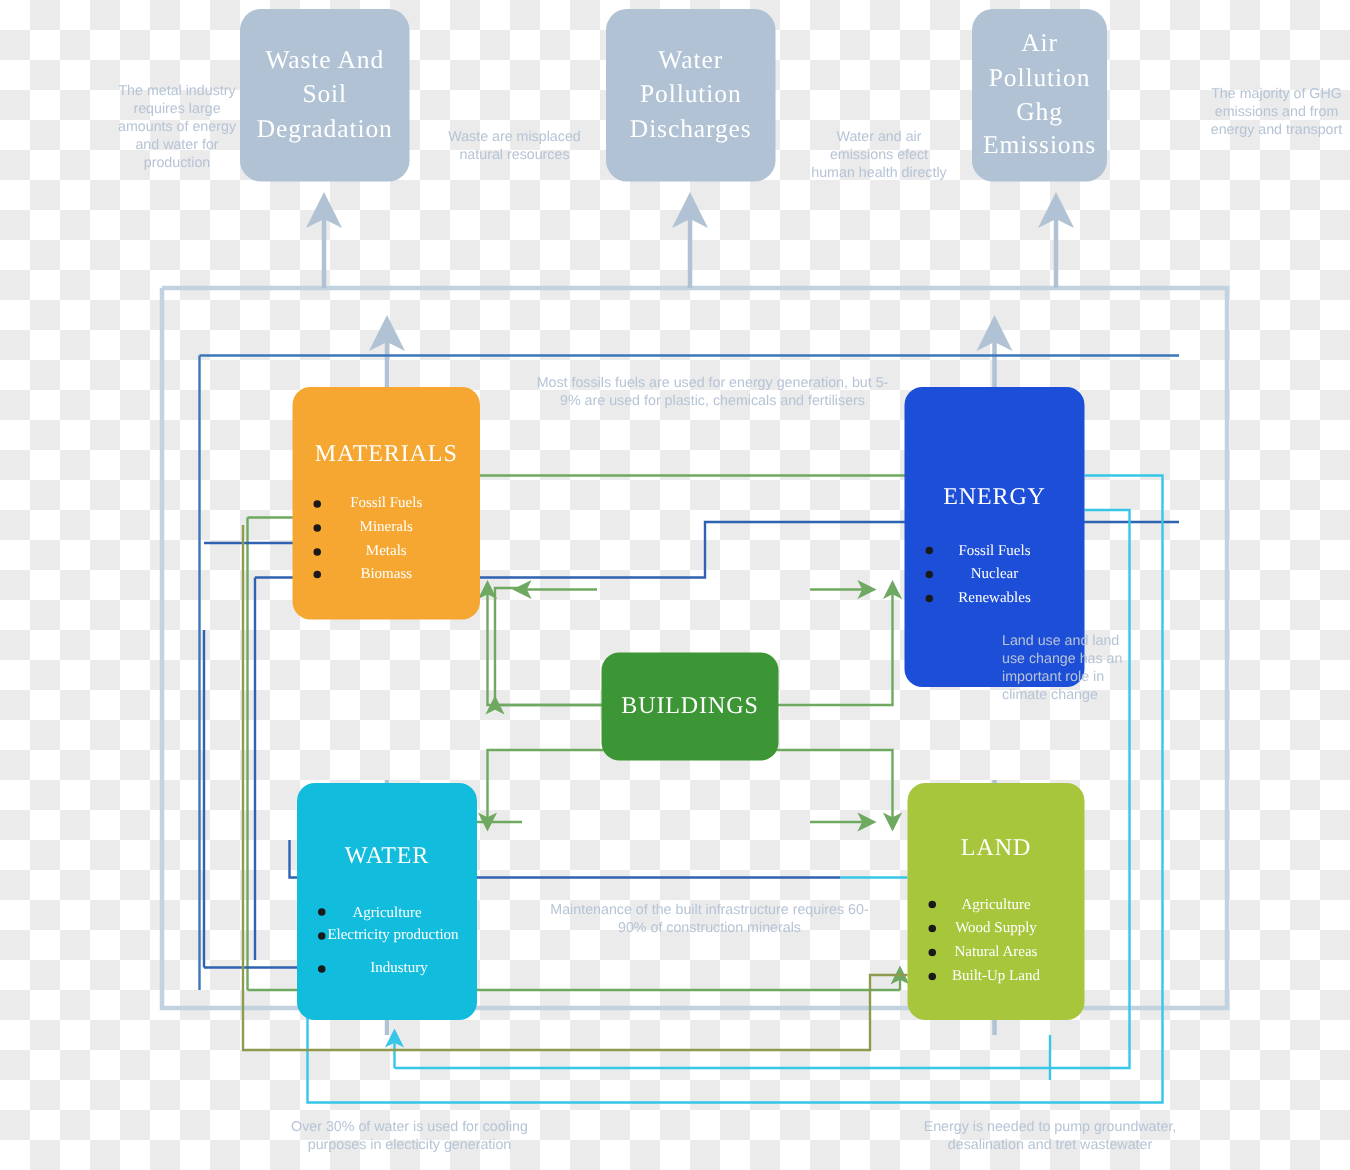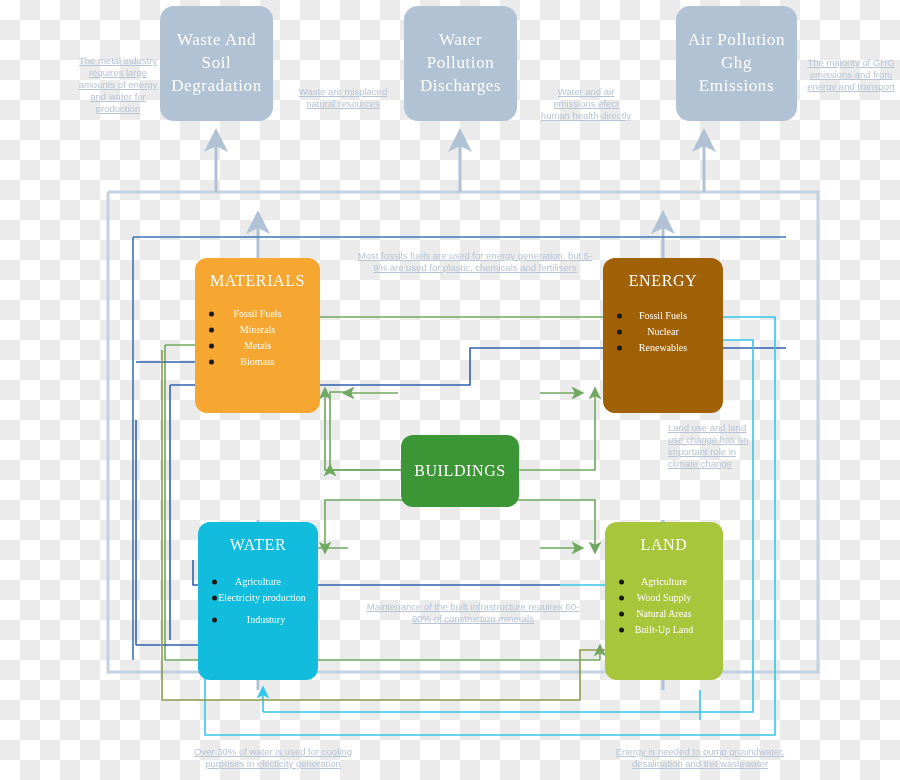--- a/index.html
+++ b/index.html
@@ -12,33 +12,33 @@
       linear-gradient(45deg,#ebebeb 25%,transparent 25%,transparent 75%,#ebebeb 75%),
       linear-gradient(45deg,#ebebeb 25%,transparent 25%,transparent 75%,#ebebeb 75%);
     background-size:40px 40px;
     background-position:0 0,20px 20px;
   }
   #canvas{position:absolute;inset:0;width:900px;height:780px;}
   svg.wires{position:absolute;left:0;top:0;width:900px;height:780px;pointer-events:none;}
 
   .node{position:absolute;border-radius:12px;box-sizing:border-box;
         display:flex;flex-direction:column;align-items:center;
-        color:#ffffff;font-family:"Liberation Serif", serif;}
+        color:#ffffff;font-family:"Liberation Serif", serif;justify-content:center;}
   .node .title{font-size:16px;letter-spacing:.6px;text-align:center;line-height:1.15;}
   .node ul{list-style:none;margin:0;padding:0;width:100%;}
   .node li{position:relative;font-size:10px;text-align:center;line-height:1.18;padding:2px 0;}
   .node li .bul{position:absolute;left:14px;top:50%;transform:translateY(-50%);
                 width:5px;height:5px;border-radius:50%;background:#1a1a1a;}
 
   
   .outcome{background:#b0c2d4;border-radius:14px;justify-content:center;}
   .outcome .title{font-size:17px;line-height:1.35;padding:0 10px;}
 
   .note{position:absolute;color:#b6c4d6;font-family:"Liberation Sans", sans-serif;
-        font-size:9.5px;line-height:1.25;text-align:center;text-decoration:underline;}
+        font-size:9.5px;line-height:1.25;text-align:center;}
 </style>
 </head>
 <body>
 
 <div id="canvas">
 
   <svg class="wires" viewBox="0 0 900 780" xmlns="http://www.w3.org/2000/svg">
     <defs>
       <marker id="ah-pale" markerWidth="9" markerHeight="9" refX="4" refY="4.5" orient="auto" markerUnits="strokeWidth">
         <path d="M0,0.5 L8,4.5 L0,8.5 L2,4.5 Z" fill="#b0c2d4"></path>
@@ -120,35 +120,35 @@
   </svg>
 
   <div class="node outcome" style="left:160px;top:6px;width:113px;height:115px;">
     <span class="title">Waste And Soil Degradation</span>
   </div>
 
   <div class="node outcome" style="left:404px;top:6px;width:113px;height:115px;">
     <span class="title">Water Pollution Discharges</span>
   </div>
 
-  <div class="node outcome" style="left:676px;top:6px;width:121px;height:115px;">
+  <div class="node outcome" style="left:648px;top:6px;width:90px;height:115px;">
     <span class="title">Air Pollution Ghg Emissions</span>
   </div>
 
   <div class="node" style="left:195px;top:258px;width:125px;height:155px;background:#f5a732;padding-top:14px;">
     <span class="title">MATERIALS</span>
     <ul style="margin-top:16px;">
       <li><span class="bul"></span><span>Fossil Fuels</span></li>
       <li><span class="bul"></span><span>Minerals</span></li>
       <li><span class="bul"></span><span>Metals</span></li>
       <li><span class="bul"></span><span>Biomass</span></li>
     </ul>
   </div>
 
-  <div class="node" style="left:603px;top:258px;width:120px;height:155px;background:#a16207;padding-top:14px;">
+  <div class="node" style="left:603px;top:258px;width:120px;height:200px;background:#1d4ed8;padding-top:14px;">
     <span class="title">ENERGY</span>
     <ul style="margin-top:18px;">
       <li><span class="bul"></span><span>Fossil Fuels</span></li>
       <li><span class="bul"></span><span>Nuclear</span></li>
       <li><span class="bul"></span><span>Renewables</span></li>
     </ul>
   </div>
 
   <div class="node" style="left:401px;top:435px;width:118px;height:72px;background:#3d9635;justify-content:center;">
     <span class="title">BUILDINGS</span>

